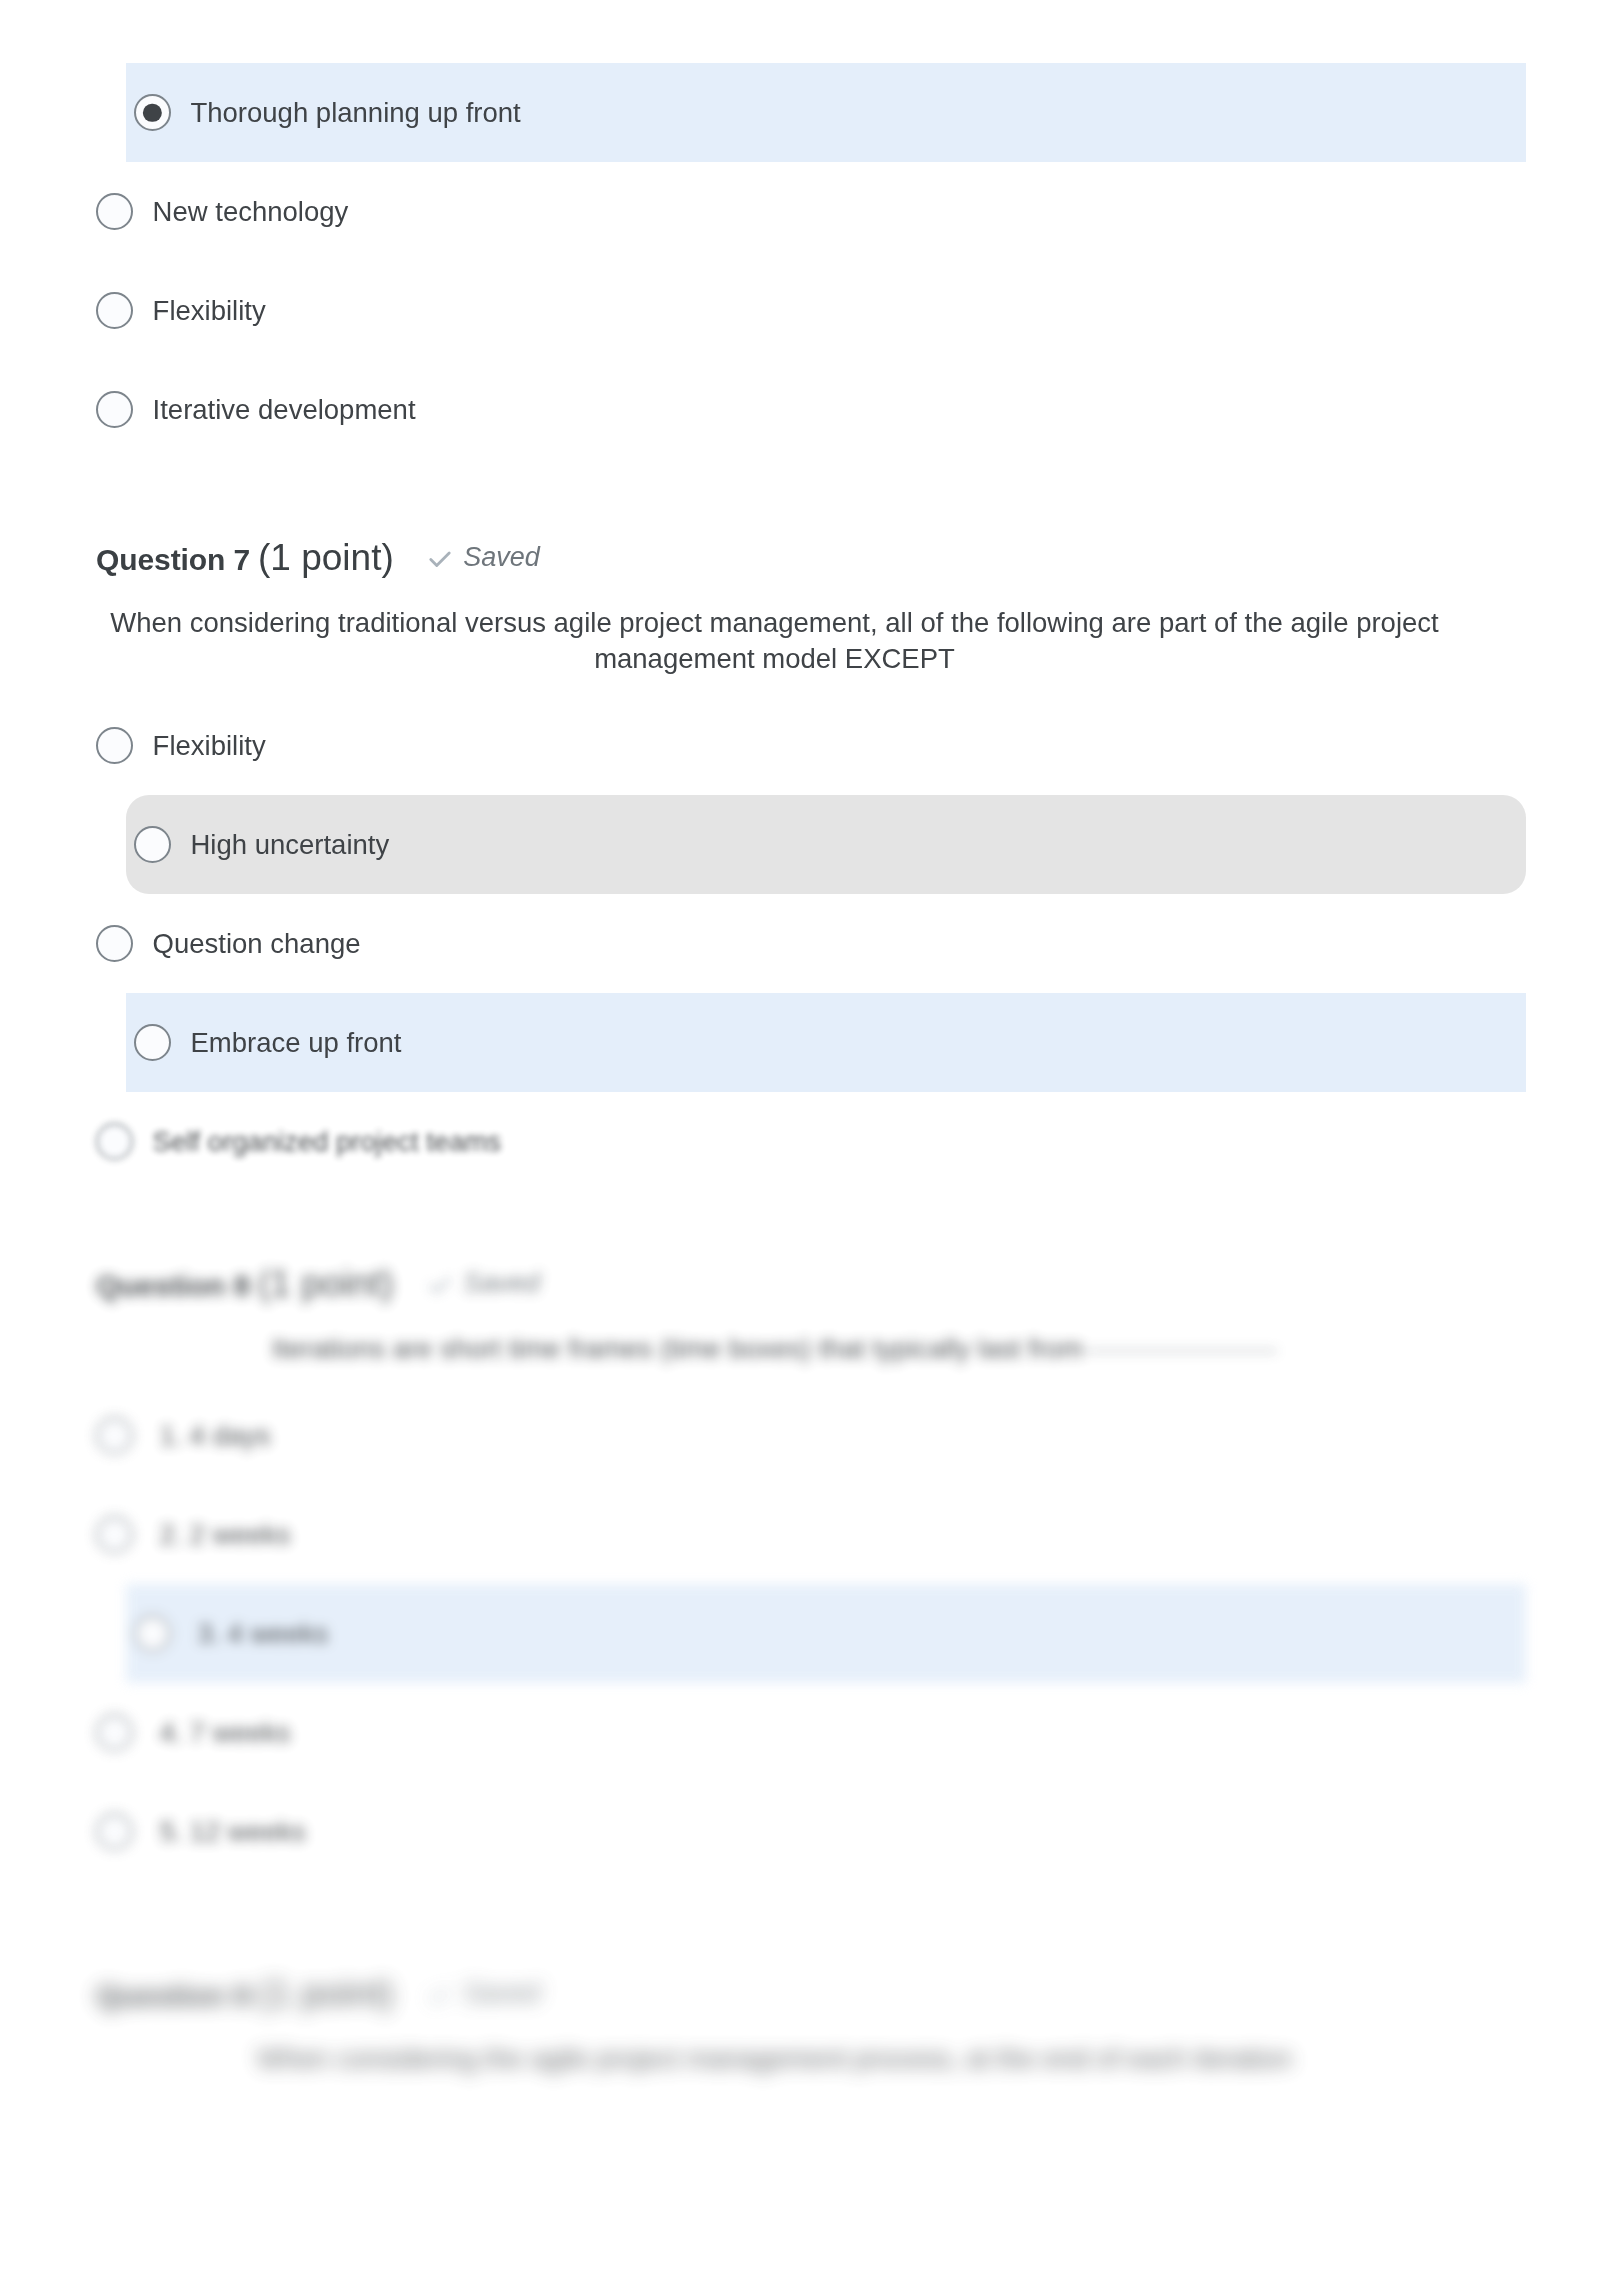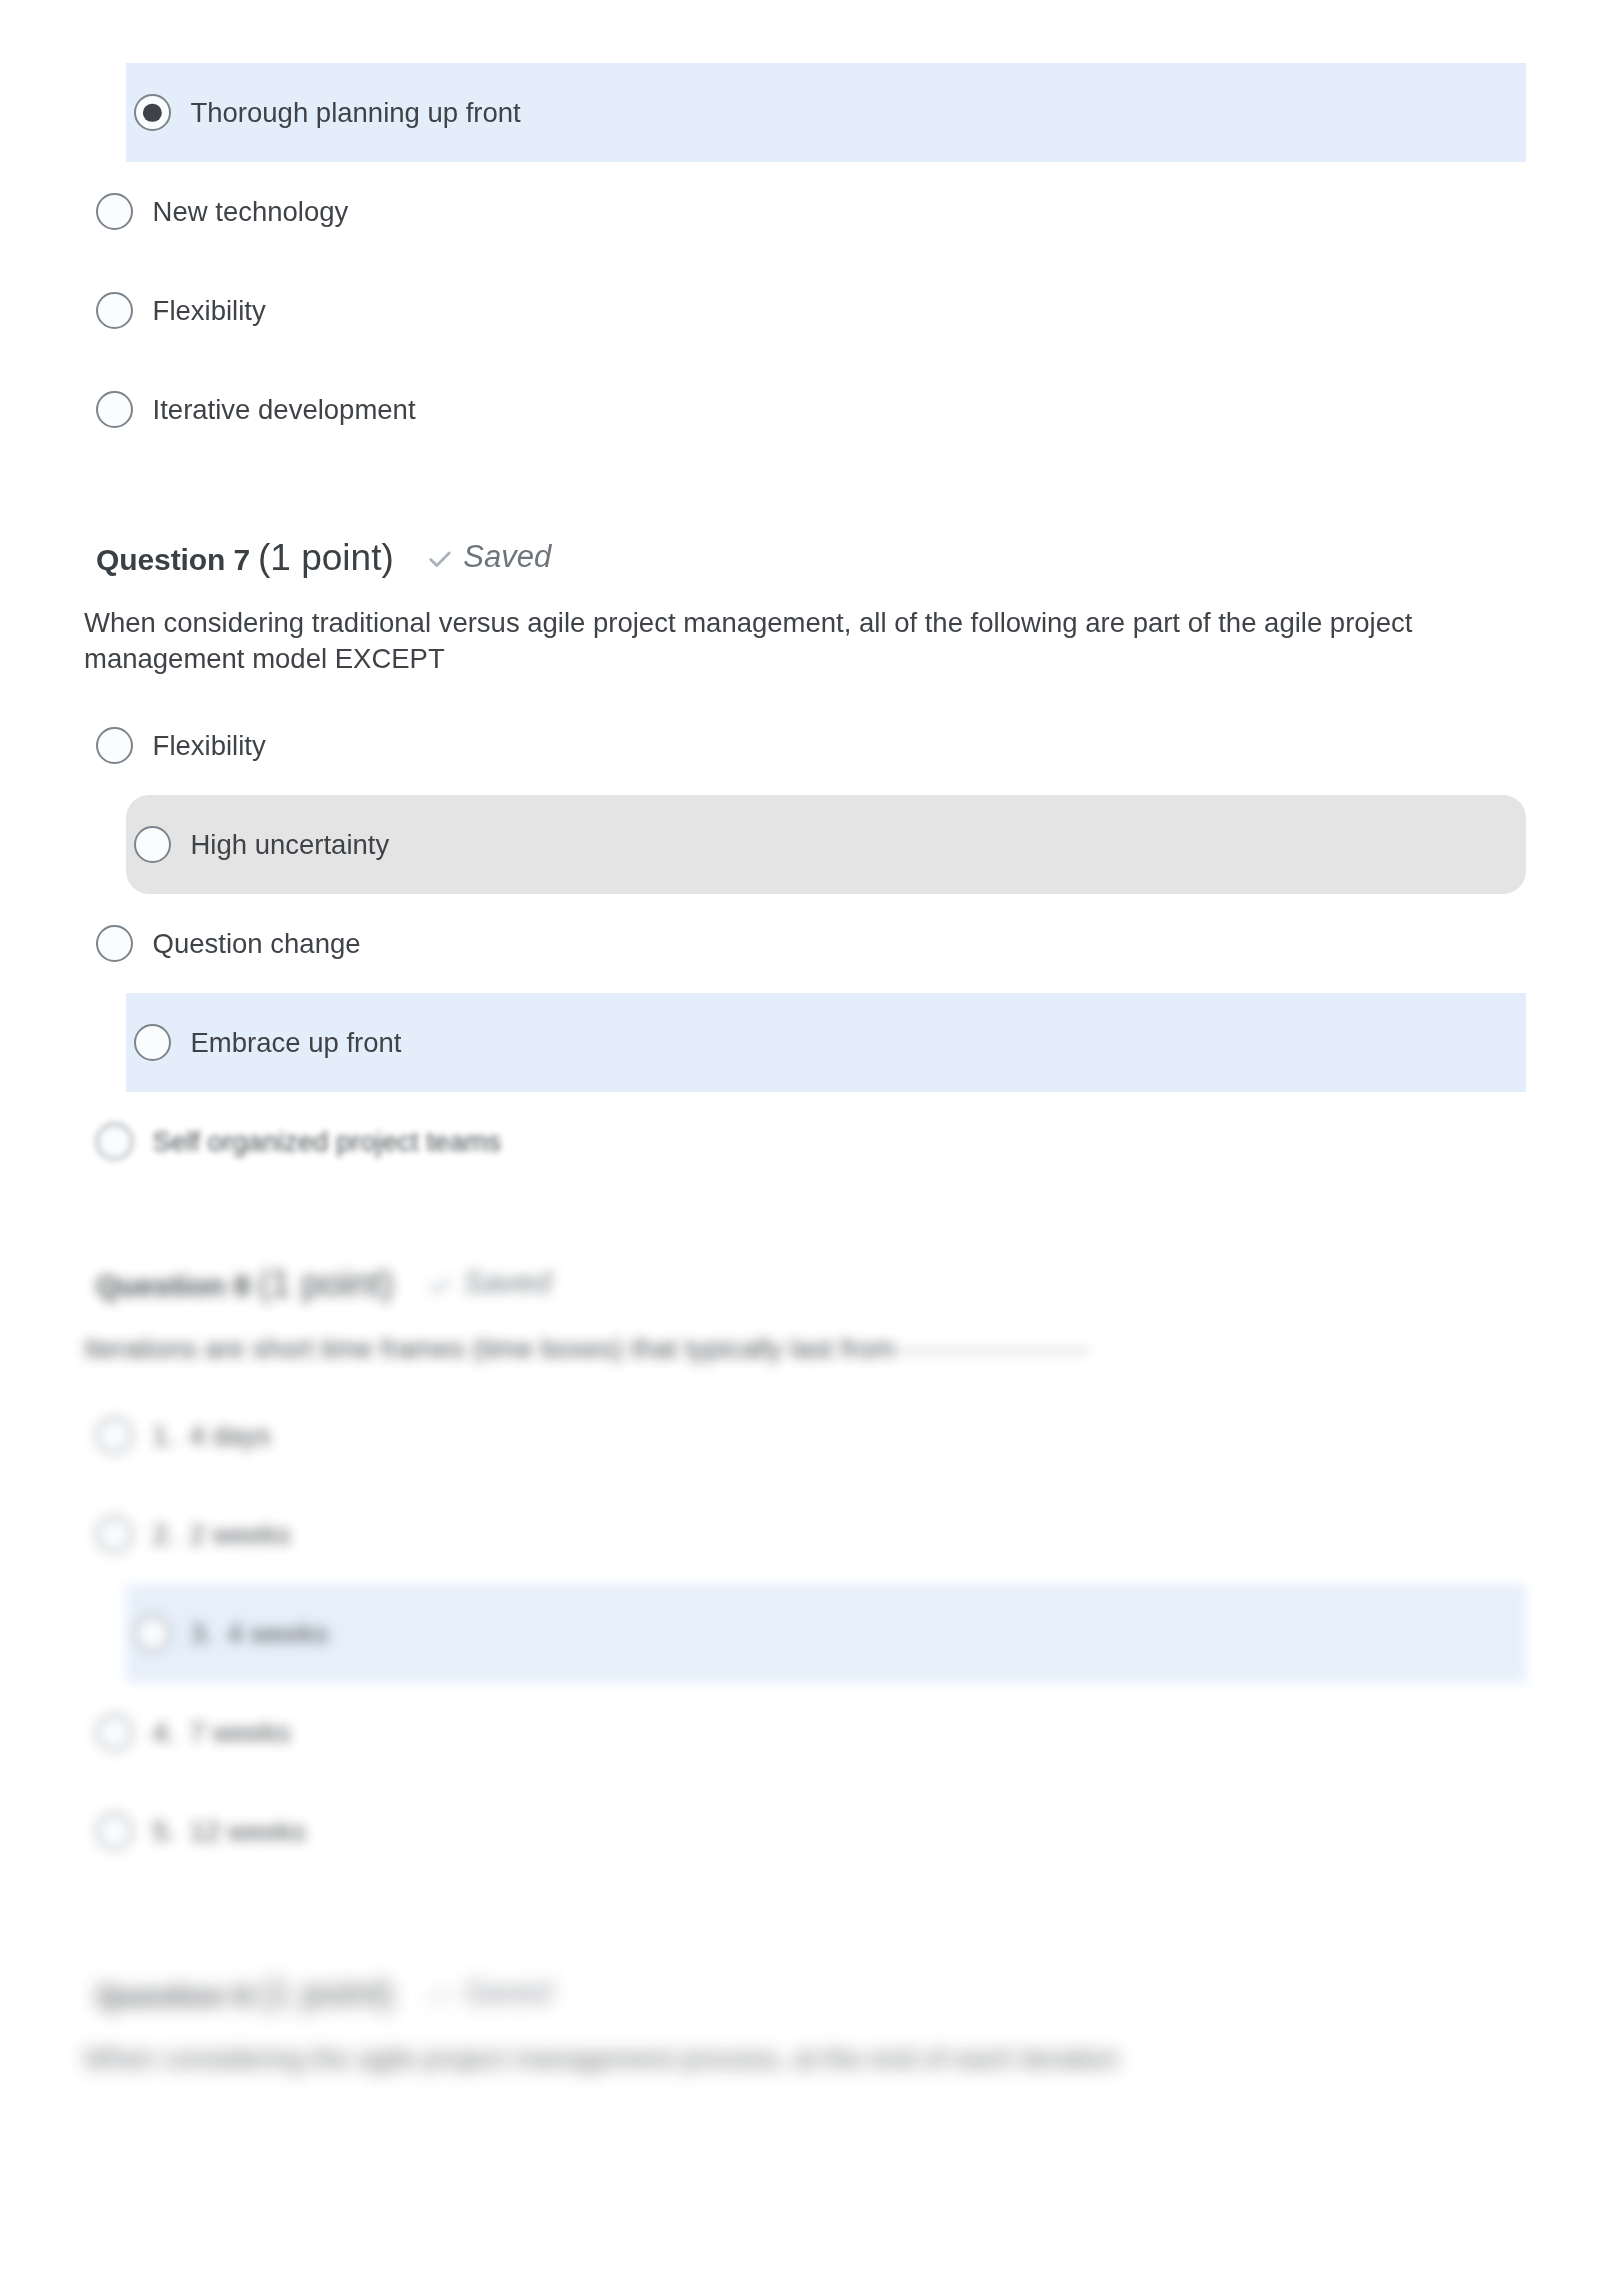--- a/index.html
+++ b/index.html
@@ -21,20 +21,21 @@
     width: 1622px;
     height: 2295px;
     background: #ffffff;
   }
 
   
   .question-block {
     position: absolute;
     left: 0;
     width: 1622px;
+    text-align: center;
   }
 
   .q-header {
     margin-left: 96px;
     display: flex;
     align-items: baseline;
     gap: 8px;
     height: 46px;
   }
   .q-title {
@@ -58,21 +59,21 @@
   }
   .check-icon {
     display: inline-block;
     width: 26px;
     height: 26px;
     position: relative;
     top: 2px;
   }
   .check-icon svg { display:block; }
   .q-saved {
-    font-size: 31px;
+    font-size: 27px;
     font-style: italic;
     color: #6e757b;
     white-space: nowrap;
   }
 
   .q-text {
     margin-left: 84px;
     margin-top: 22px;
     font-size: 27.5px;
     line-height: 1.30;

